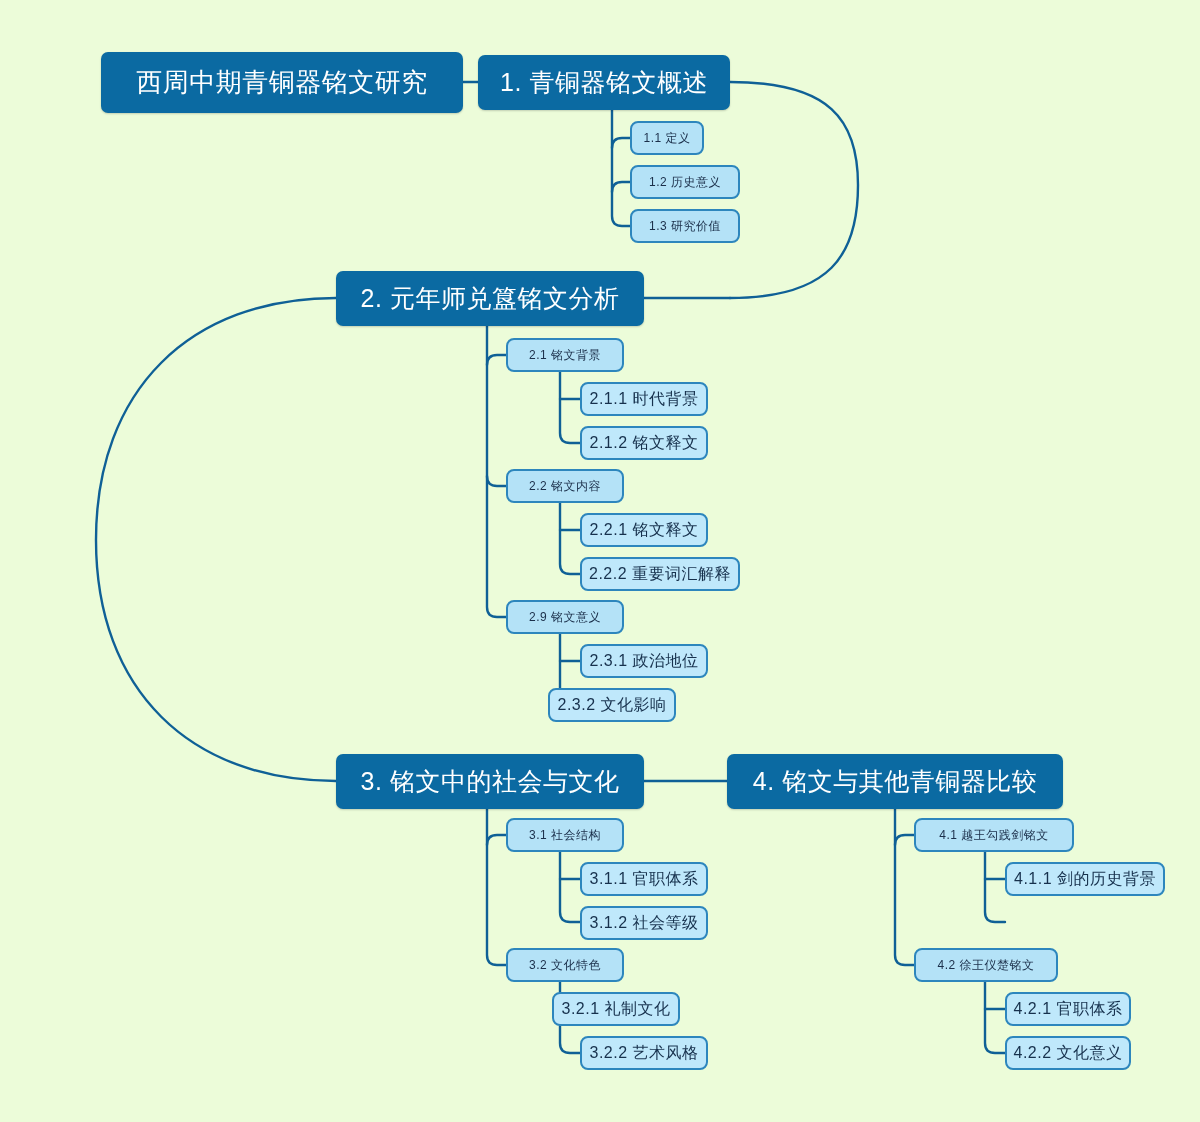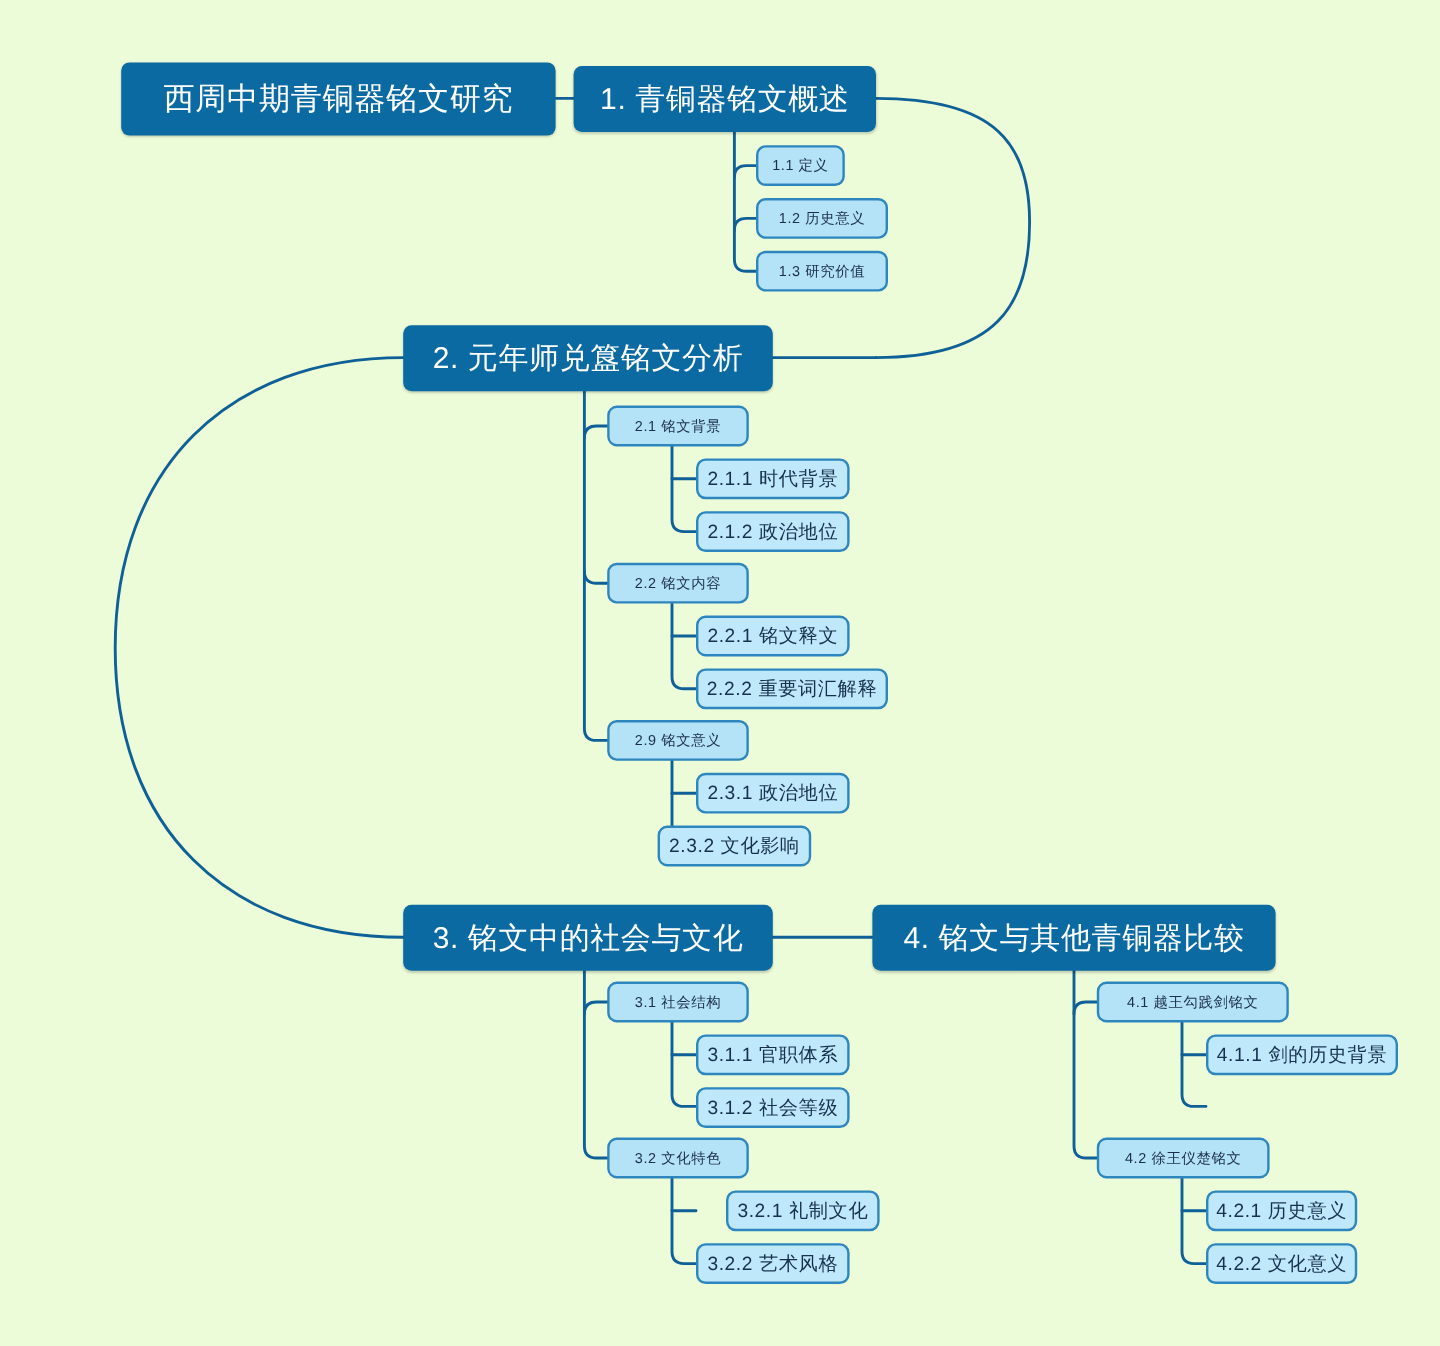--- a/index.html
+++ b/index.html
@@ -131,42 +131,42 @@
 
   <div class="node lv1" style="left:438px; top:55px;  width:252px; height:55px;">1. 青铜器铭文概述</div>
   <div class="node lv2" style="left:590px; top:121px; width:74px;  height:34px;">1.1 定义</div>
   <div class="node lv2" style="left:590px; top:165px; width:110px; height:34px;">1.2 历史意义</div>
   <div class="node lv2" style="left:590px; top:209px; width:110px; height:34px;">1.3 研究价值</div>
 
   <div class="node lv1" style="left:296px; top:271px; width:308px; height:55px;">2. 元年师兑簋铭文分析</div>
 
   <div class="node lv2" style="left:466px; top:338px; width:118px; height:34px;">2.1 铭文背景</div>
   <div class="node lv3" style="left:540px; top:382px; width:128px; height:34px;">2.1.1 时代背景</div>
-  <div class="node lv3" style="left:540px; top:426px; width:128px; height:34px;">2.1.2 政治地位</div>
+  <div class="node lv3" style="left:540px; top:426px; width:128px; height:34px;">2.1.2 铭文释文</div>
 
   <div class="node lv2" style="left:466px; top:469px; width:118px; height:34px;">2.2 铭文内容</div>
   <div class="node lv3" style="left:540px; top:513px; width:128px; height:34px;">2.2.1 铭文释文</div>
   <div class="node lv3" style="left:540px; top:557px; width:160px; height:34px;">2.2.2 重要词汇解释</div>
 
   <div class="node lv2" style="left:466px; top:600px; width:118px; height:34px;">2.9 铭文意义</div>
   <div class="node lv3" style="left:540px; top:644px; width:128px; height:34px;">2.3.1 政治地位</div>
   <div class="node lv3" style="left:508px; top:688px; width:128px; height:34px;text-align:right;">2.3.2 文化影响</div>
 
   <div class="node lv1" style="left:296px; top:754px; width:308px; height:55px;">3. 铭文中的社会与文化</div>
 
   <div class="node lv2" style="left:466px; top:818px; width:118px; height:34px;">3.1 社会结构</div>
   <div class="node lv3" style="left:540px; top:862px; width:128px; height:34px;">3.1.1 官职体系</div>
   <div class="node lv3" style="left:540px; top:906px; width:128px; height:34px;">3.1.2 社会等级</div>
 
   <div class="node lv2" style="left:466px; top:948px; width:118px; height:34px;">3.2 文化特色</div>
-  <div class="node lv3" style="left:565px; top:992px; width:128px; height:34px;">3.2.1 礼制文化</div>
+  <div class="node lv3" style="left:512px; top:992px; width:128px; height:34px;">3.2.1 礼制文化</div>
   <div class="node lv3" style="left:540px; top:1036px; width:128px; height:34px;">3.2.2 艺术风格</div>
 
   <div class="node lv1" style="left:687px; top:754px; width:336px; height:55px;">4. 铭文与其他青铜器比较</div>
 
   <div class="node lv2" style="left:874px; top:818px; width:160px; height:34px;">4.1 越王勾践剑铭文</div>
   <div class="node lv3" style="left:965px; top:862px; width:160px; height:34px;">4.1.1 剑的历史背景</div>
 
   <div class="node lv2" style="left:874px; top:948px; width:144px; height:34px;">4.2 徐王仪楚铭文</div>
-  <div class="node lv3" style="left:965px; top:992px; width:126px; height:34px;">4.2.1 历史意义</div>
+  <div class="node lv3" style="left:965px; top:992px; width:126px; height:34px;">4.2.1 官职体系</div>
   <div class="node lv3" style="left:965px; top:1036px; width:126px; height:34px;">4.2.2 文化意义</div>
 
 </div>
 
 </body></html>

